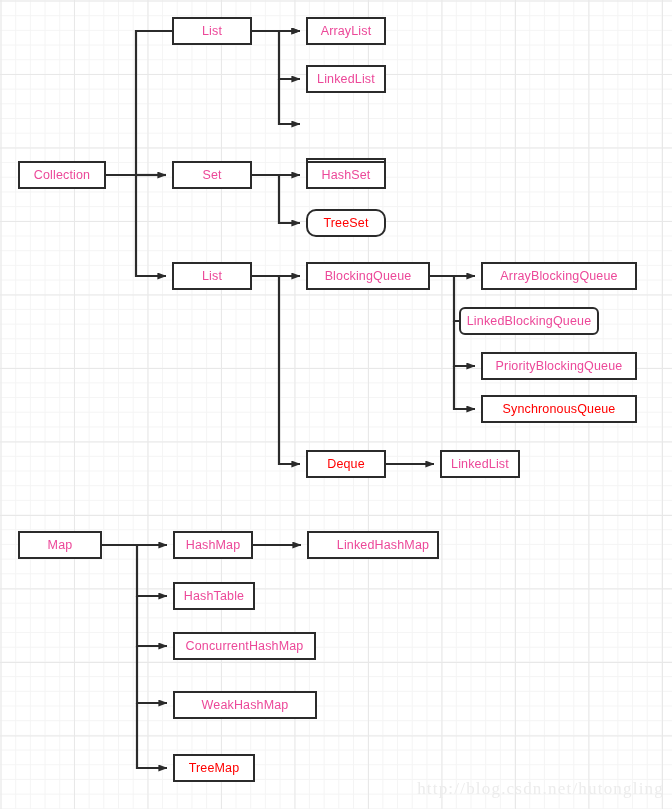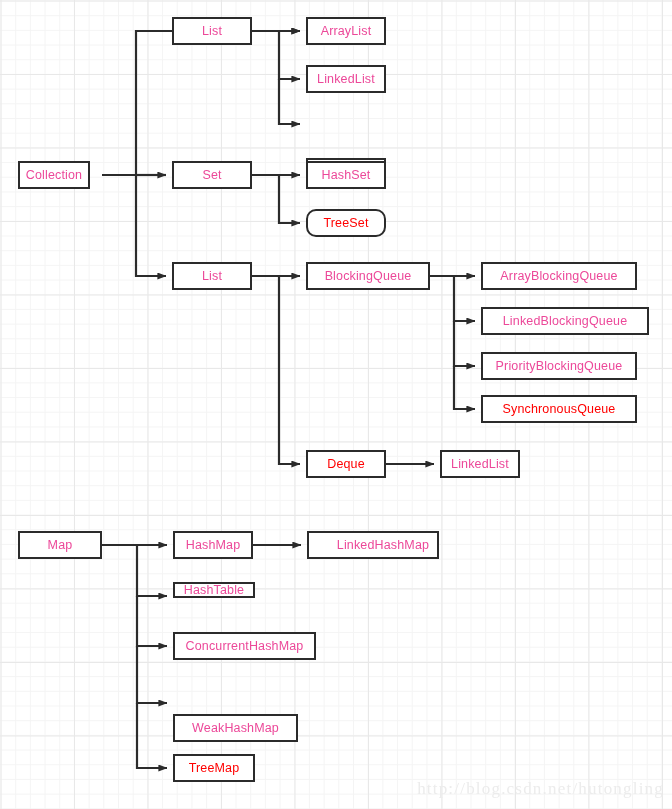--- a/index.html
+++ b/index.html
@@ -97,40 +97,40 @@
         <path d="M102,545 L167,545" fill="none" stroke="#2b2b2b" stroke-width="2.2" stroke-linecap="butt" stroke-linejoin="miter" marker-end="url(#arrowhead)"></path>
         <path d="M253,545 L301,545" fill="none" stroke="#2b2b2b" stroke-width="2.2" stroke-linecap="butt" stroke-linejoin="miter" marker-end="url(#arrowhead)"></path>
         <path d="M137,545 L137,596 L167,596" fill="none" stroke="#2b2b2b" stroke-width="2.2" stroke-linecap="butt" stroke-linejoin="miter" marker-end="url(#arrowhead)"></path>
         <path d="M137,596 L137,646 L167,646" fill="none" stroke="#2b2b2b" stroke-width="2.2" stroke-linecap="butt" stroke-linejoin="miter" marker-end="url(#arrowhead)"></path>
         <path d="M137,646 L137,703 L167,703" fill="none" stroke="#2b2b2b" stroke-width="2.2" stroke-linecap="butt" stroke-linejoin="miter" marker-end="url(#arrowhead)"></path>
         <path d="M137,703 L137,768 L167,768" fill="none" stroke="#2b2b2b" stroke-width="2.2" stroke-linecap="butt" stroke-linejoin="miter" marker-end="url(#arrowhead)"></path>
       </g>
   </svg>
 
   <div id="node-layer">
-      <div class="node" style="left: 18px; top: 161px; width: 72px; height: 28px;">Collection</div>
+      <div class="node" style="left: 18px; top: 161px; width: 88px; height: 28px;">Collection</div>
       <div class="node" style="left: 172px; top: 17px; width: 80px; height: 28px;">List</div>
       <div class="node" style="left: 306px; top: 17px; width: 80px; height: 28px;">ArrayList</div>
       <div class="node" style="left: 306px; top: 65px; width: 80px; height: 28px;">LinkedList</div>
       <div class="node" style="left: 306px; top: 110px; width: 80px; height: 28px; margin-top: 48px;">Vector</div>
       <div class="node" style="left: 172px; top: 161px; width: 80px; height: 28px;">Set</div>
       <div class="node" style="left: 306px; top: 161px; width: 80px; height: 28px;">HashSet</div>
       <div class="node red" style="left: 306px; top: 209px; width: 80px; height: 28px; border-radius: 10px;">TreeSet</div>
       <div class="node" style="left: 172px; top: 262px; width: 80px; height: 28px;">List</div>
       <div class="node" style="left: 306px; top: 262px; width: 124px; height: 28px;">BlockingQueue</div>
       <div class="node" style="left: 481px; top: 262px; width: 156px; height: 28px;">ArrayBlockingQueue</div>
-      <div class="node" style="left: 481px; top: 307px; width: 168px; height: 28px;">LinkedBlockingQueue</div>
+      <div class="node" style="left: 459px; top: 307px; width: 140px; height: 28px; border-radius: 6px;">LinkedBlockingQueue</div>
       <div class="node" style="left: 481px; top: 352px; width: 156px; height: 28px;">PriorityBlockingQueue</div>
       <div class="node red" style="left: 481px; top: 395px; width: 156px; height: 28px;">SynchronousQueue</div>
       <div class="node red" style="left: 306px; top: 450px; width: 80px; height: 28px;">Deque</div>
       <div class="node" style="left: 440px; top: 450px; width: 80px; height: 28px;">LinkedList</div>
       <div class="node" style="left: 18px; top: 531px; width: 84px; height: 28px;">Map</div>
       <div class="node" style="left: 173px; top: 531px; width: 80px; height: 28px;">HashMap</div>
       <div class="node" style="left: 307px; top: 531px; width: 132px; height: 28px; padding-left: 20px;">LinkedHashMap</div>
-      <div class="node" style="left: 173px; top: 582px; width: 82px; height: 16px;">HashTable</div>
+      <div class="node" style="left: 173px; top: 582px; width: 82px; height: 28px;">HashTable</div>
       <div class="node" style="left: 173px; top: 632px; width: 143px; height: 28px;">ConcurrentHashMap</div>
-      <div class="node" style="left: 173px; top: 714px; width: 125px; height: 28px;">WeakHashMap</div>
+      <div class="node" style="left: 173px; top: 691px; width: 144px; height: 28px;">WeakHashMap</div>
       <div class="node red" style="left: 173px; top: 754px; width: 82px; height: 28px;">TreeMap</div>
     </div>
 
   <div class="watermark">http://blog.csdn.net/hutongling</div>
 
 </div>
 
 </body></html>

